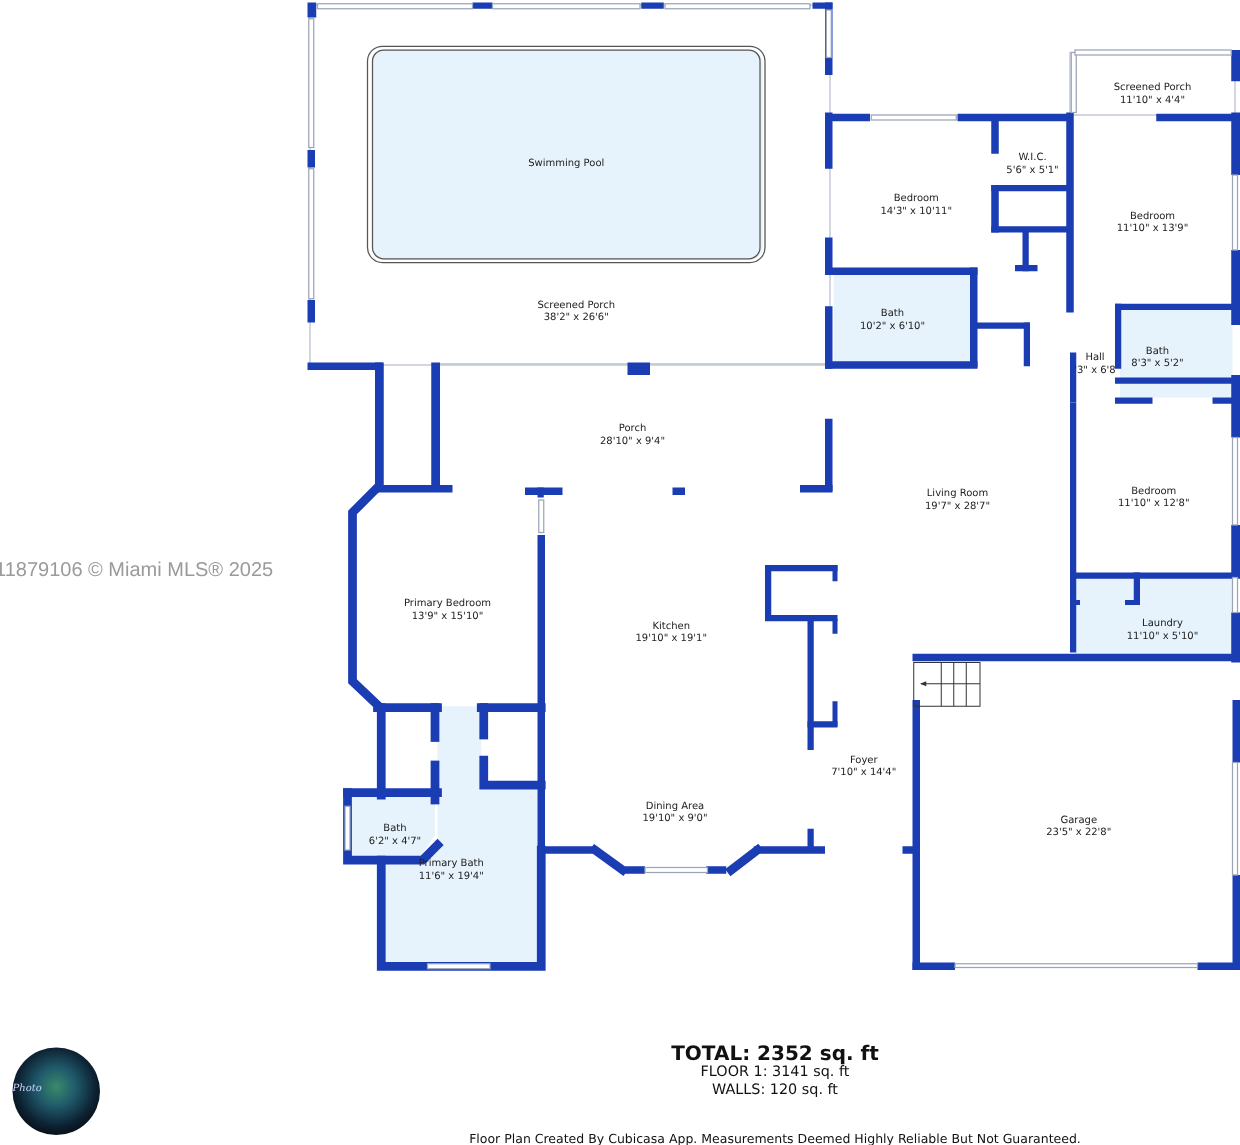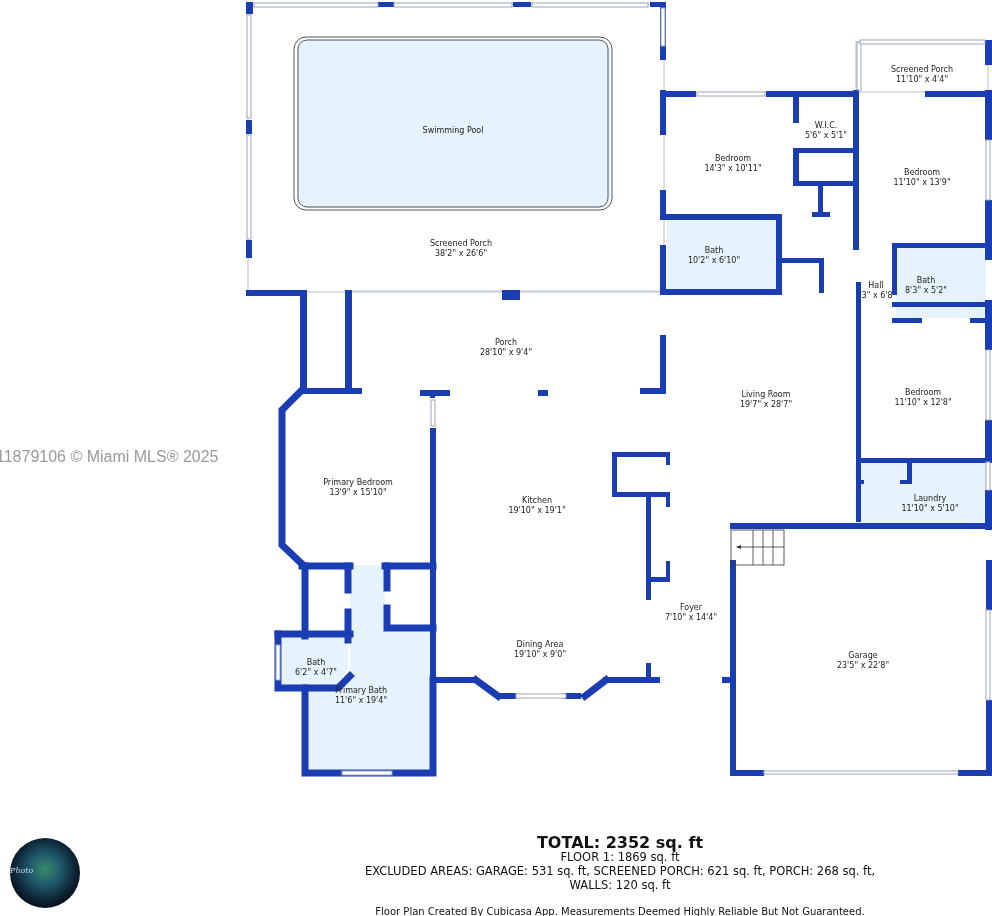--- a/index.html
+++ b/index.html
@@ -237,18 +237,17 @@
 </svg>
 
 <div class="watermark">11879106 © Miami MLS® 2025</div>
 
 <div class="logo">
   <div class="logo-text">Photo</div>
 </div>
 
 <div class="summary">
   <div class="total">TOTAL: 2352 sq. ft</div>
-  <div>FLOOR 1: 1869 sq. ft</div>
-  <div>EXCLUDED AREAS: GARAGE: 531 sq. ft, SCREENED PORCH: 621 sq. ft, PORCH: 268 sq. ft,</div>
+  <div>FLOOR 1: 3141 sq. ft</div>
   <div>WALLS: 120 sq. ft</div>
 </div>
 
 <div class="footer-note">Floor Plan Created By Cubicasa App. Measurements Deemed Highly Reliable But Not Guaranteed.</div>
 
 </body></html>

